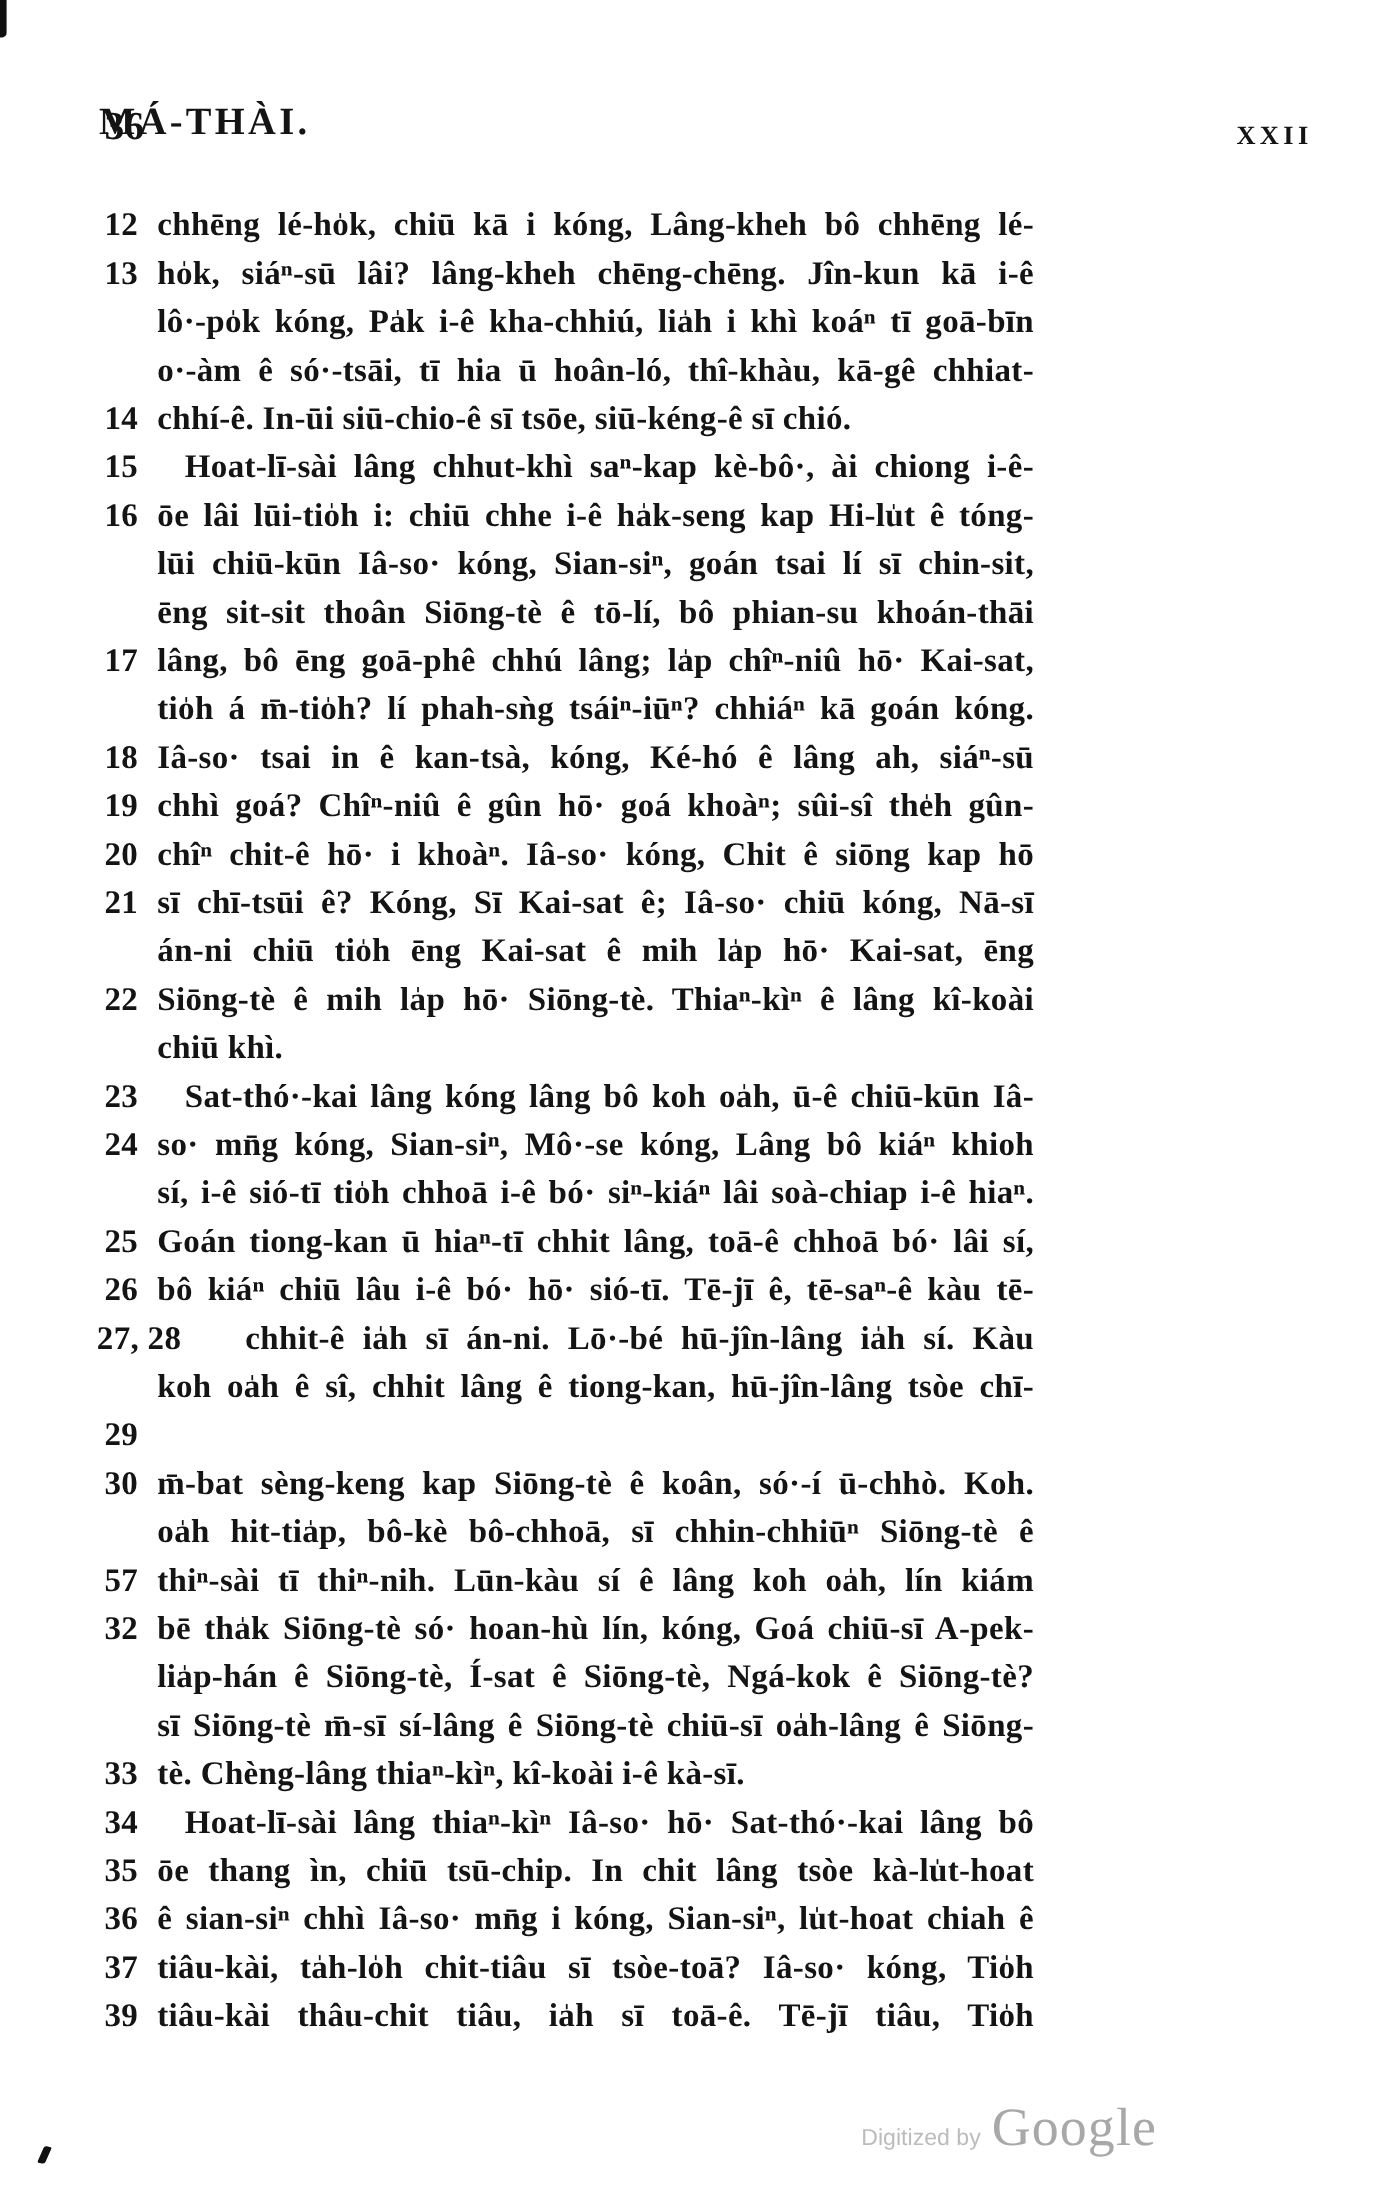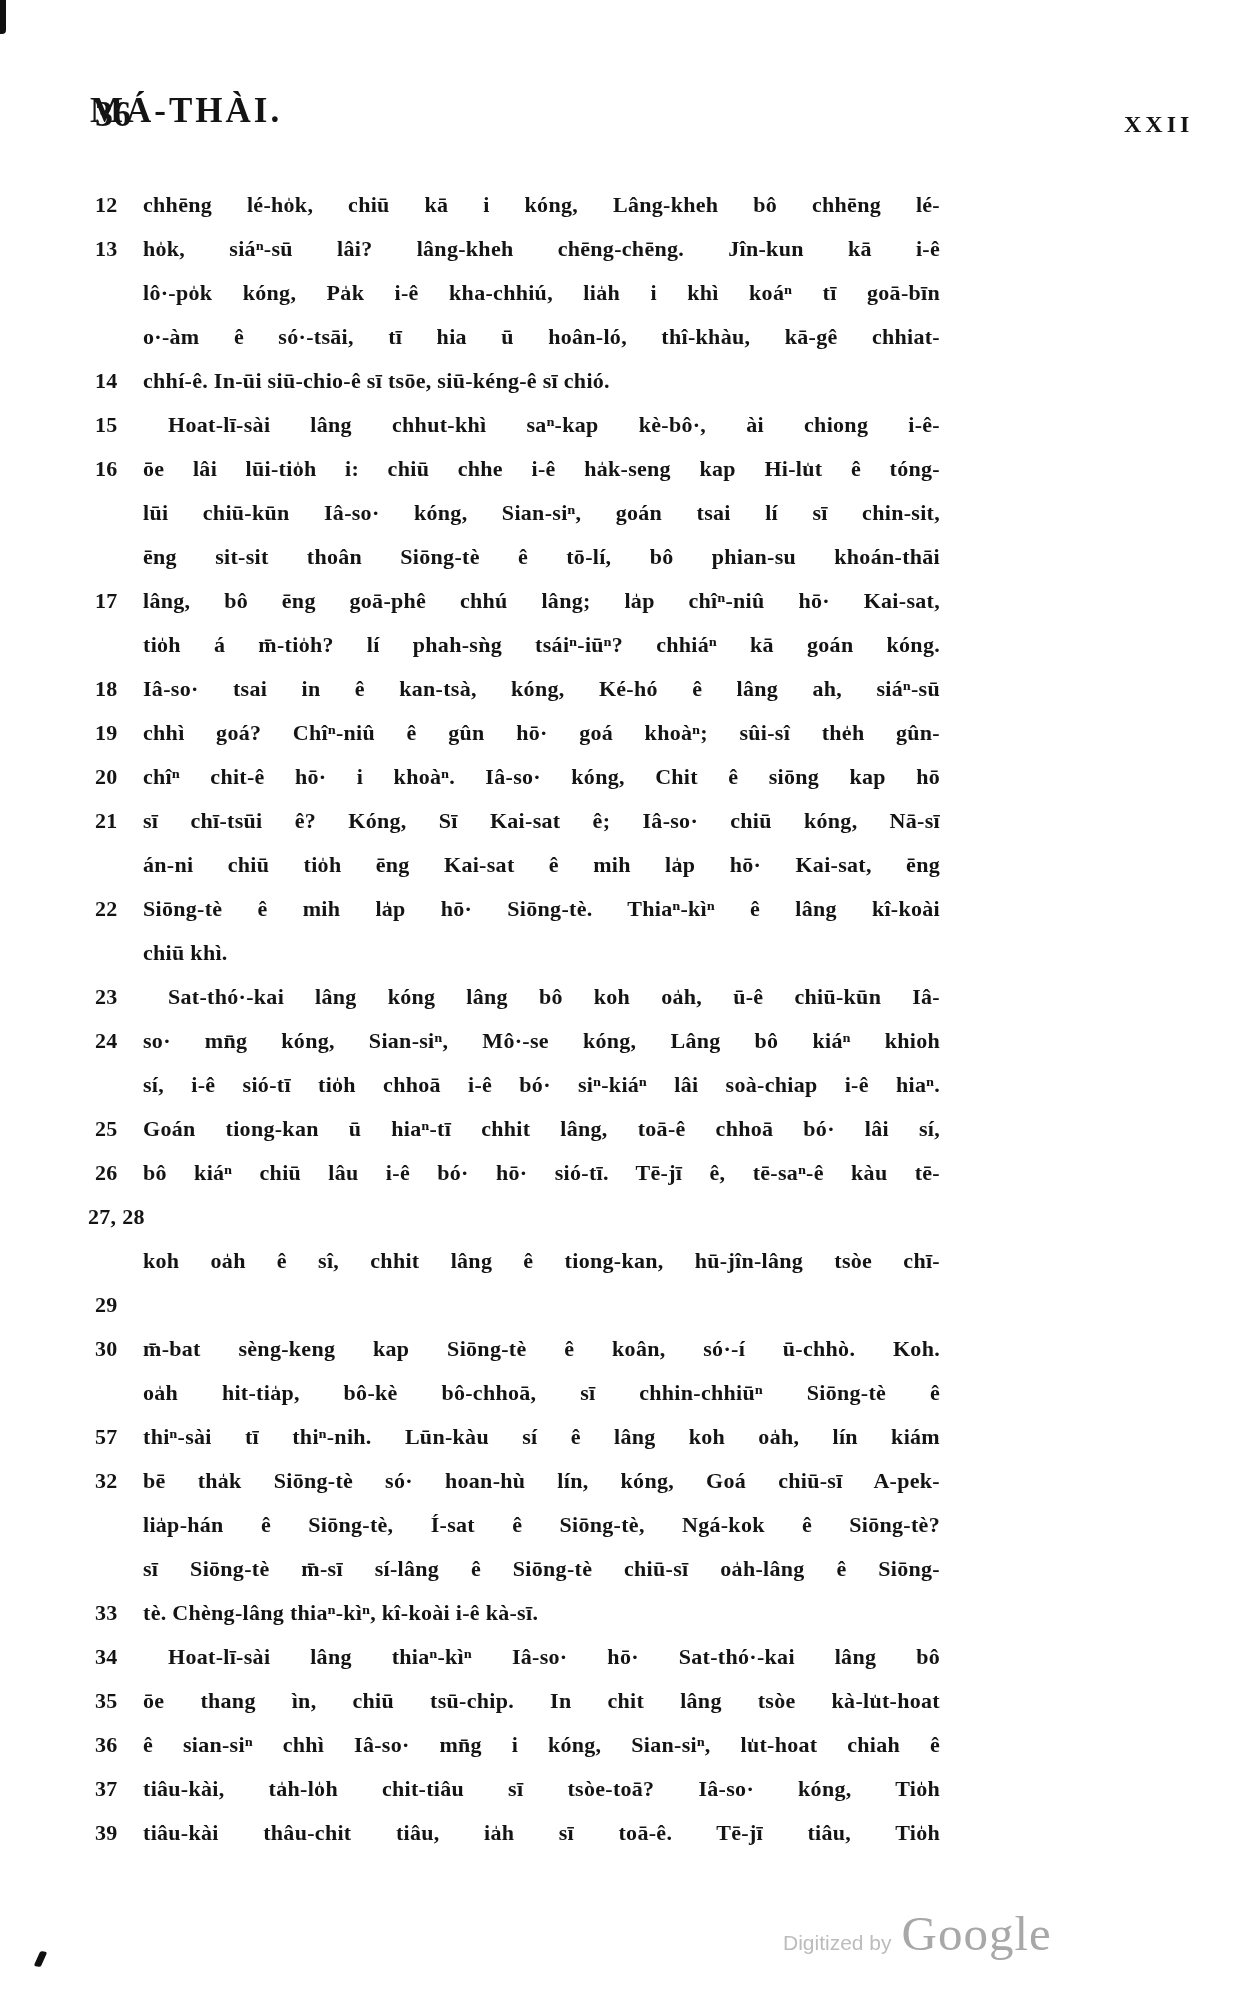--- a/index.html
+++ b/index.html
@@ -24,21 +24,21 @@
   }
   .chap {
     position: absolute; left: 1124px; top: 111px;
     font-size: 24px; font-weight: bold; letter-spacing: 4px;
   }
   
   .vbody { position: absolute; left: 95px; top: 183px; width: 1120px; }
   .line {
     position: relative;
     height: 44px; line-height: 44px;
-    font-size: 22px; font-weight: bold;
+    font-size: 30px; font-weight: bold;
     letter-spacing: 0.3px;
     white-space: nowrap;
   }
   .vnum { position: absolute; left: 0; top: 0; }
   .widenum .vnum { left: -7px; }
   .vtext {
     display: block;
     margin-left: 48px; width: 797px;
     text-align: justify;
     text-align-last: justify;
@@ -157,20 +157,21 @@
       <div class="line">
         <span class="vnum">25</span>
         <span class="vtext">Goán tiong-kan ū hiaⁿ-tī chhit lâng, toā-ê chhoā bó· lâi sí,</span>
       </div>
       <div class="line">
         <span class="vnum">26</span>
         <span class="vtext">bô kiáⁿ chiū lâu i-ê bó· hō· sió-tī.  Tē-jī ê, tē-saⁿ-ê kàu tē-</span>
       </div>
       <div class="line widenum">
         <span class="vnum">27, 28</span>
+        <span class="vtext">chhit-ê ia̍h sī án-ni.  Lō·-bé hū-jîn-lâng ia̍h sí.  Kàu</span>
       </div>
       <div class="line">
         <span class="vnum"></span>
         <span class="vtext">koh oa̍h ê sî, chhit lâng ê tiong-kan, hū-jîn-lâng tsòe chī-</span>
       </div>
       <div class="line">
         <span class="vnum">29</span>
       </div>
       <div class="line">
         <span class="vnum">30</span>

